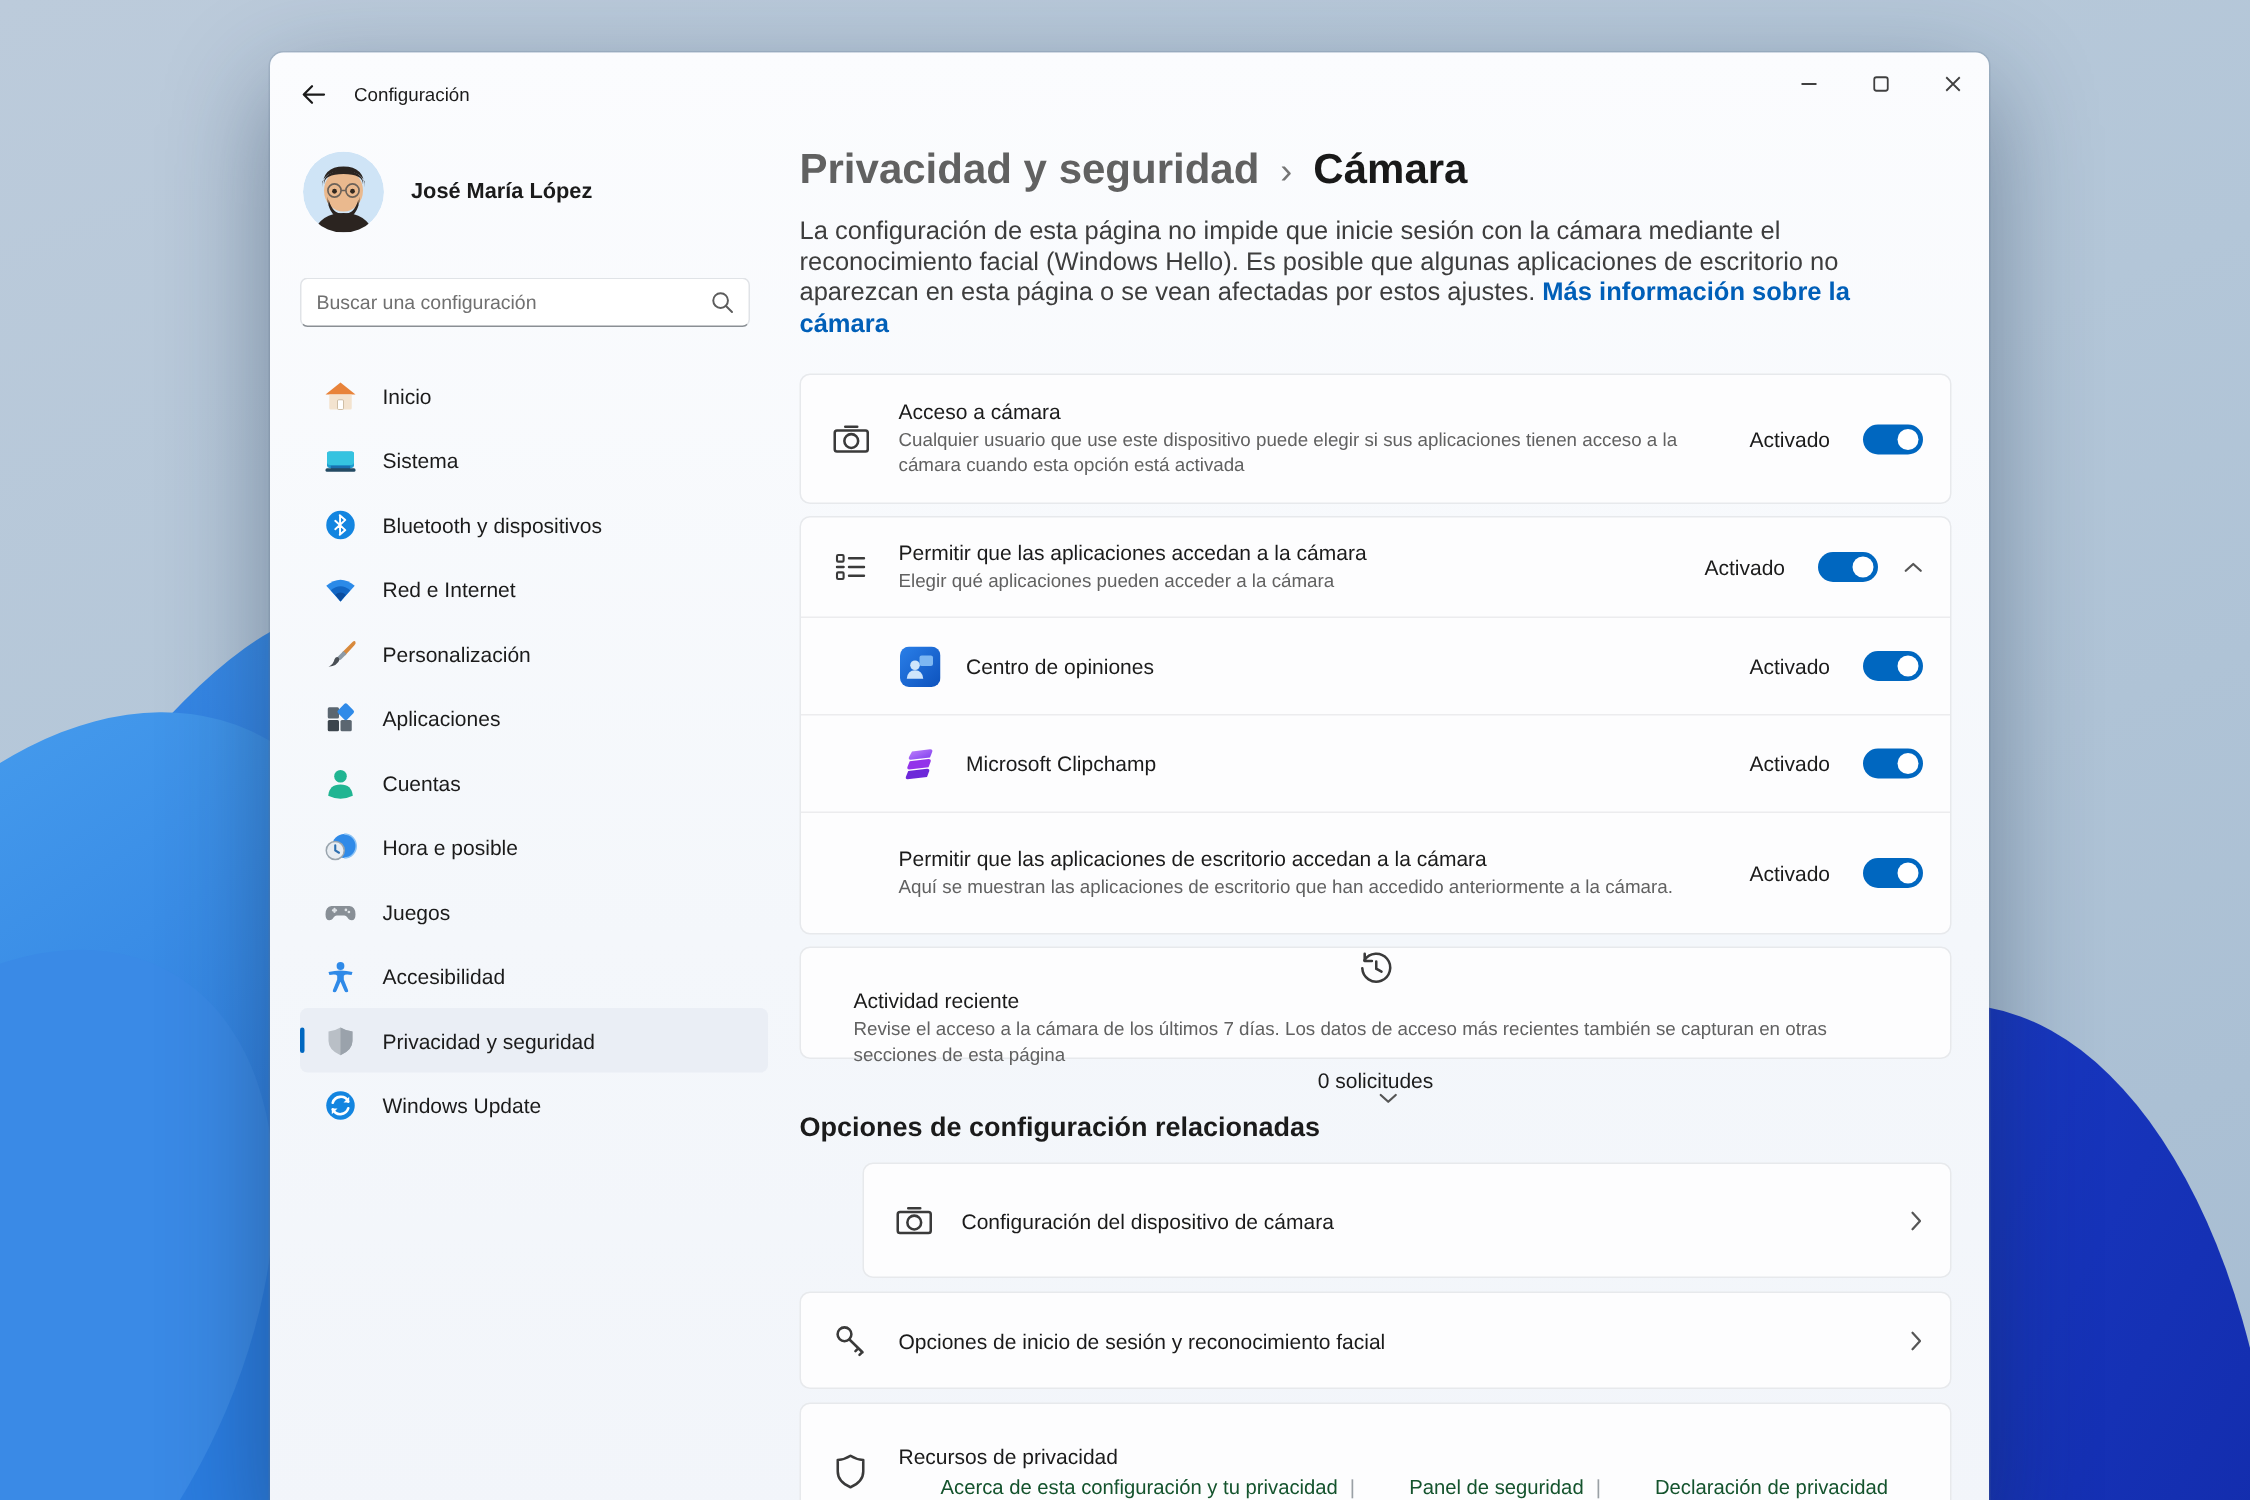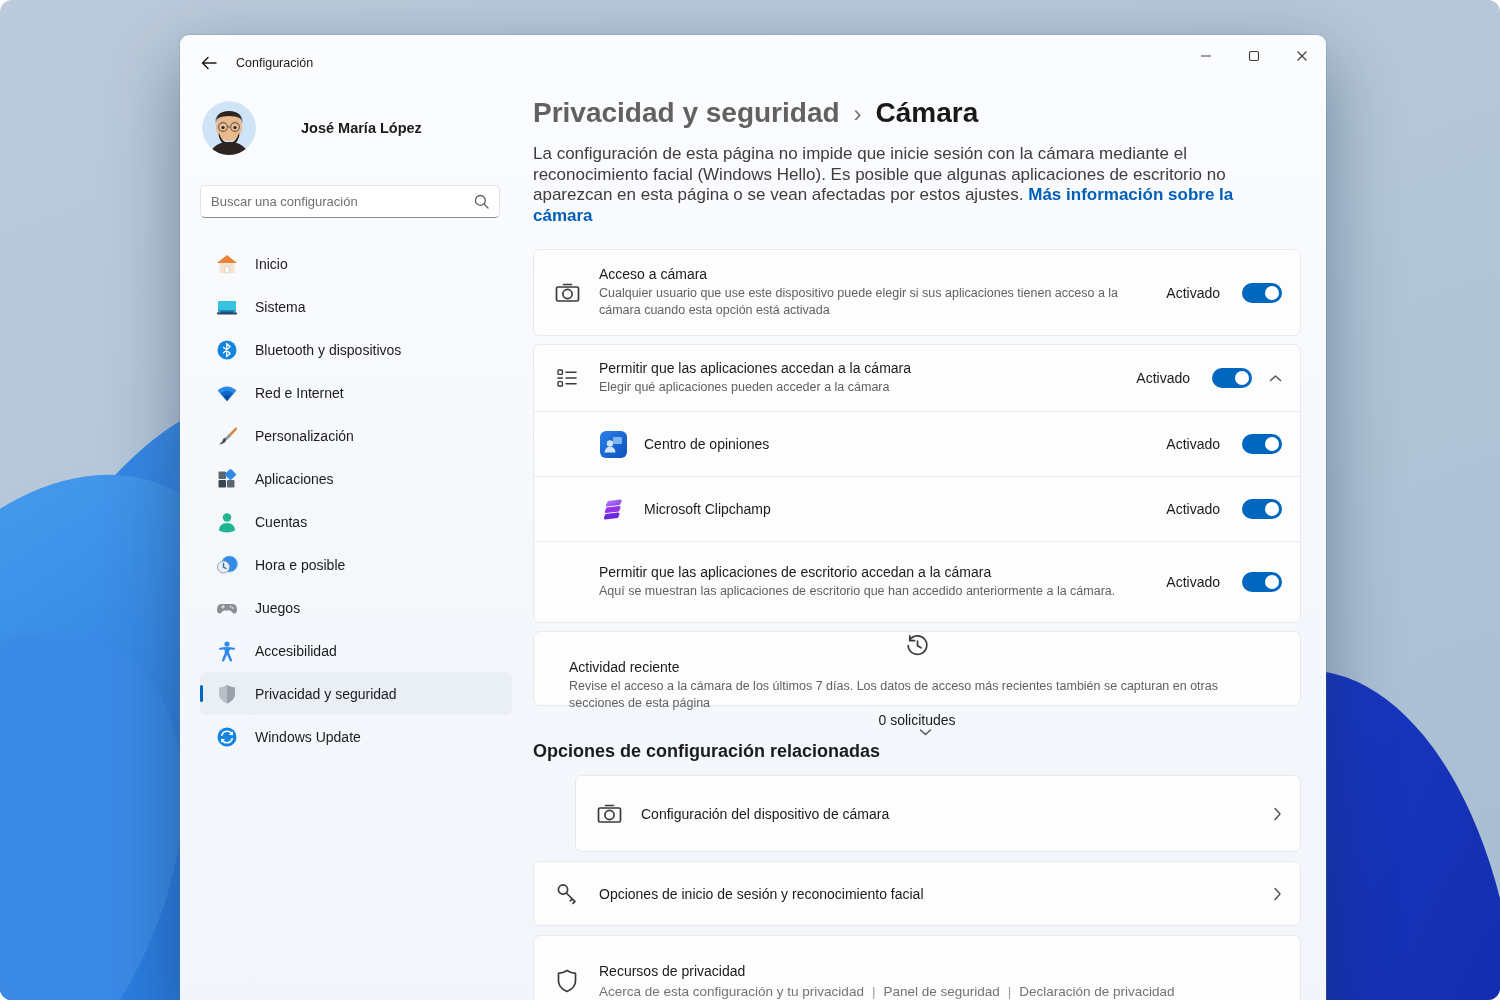--- a/index.html
+++ b/index.html
@@ -1,38 +1,38 @@
 <!DOCTYPE html>
 <html><head>
 <meta charset="utf-8">
 <style>
   * { margin:0; padding:0; box-sizing:border-box; }
   html,body { width:1500px; height:1000px; }
   body { font-family:"Liberation Sans","DejaVu Sans",sans-serif; color:#1b1b1b; }
 
   .desktop { position:relative; width:1500px; height:1000px; overflow:hidden;
-             background:linear-gradient(160deg,#bccbdb 0%,#b3c6d8 45%,#a7bdd2 100%);border-radius:12px; }
+             background:linear-gradient(160deg,#bccbdb 0%,#b3c6d8 45%,#a7bdd2 100%); }
   .wallpaper { position:absolute; inset:0; }
 
   .window { position:absolute; left:180px; top:35px; width:1146px; height:982px;
             background:linear-gradient(180deg,#fbfcfe 0%,#f4f7fb 60%,#f2f5fa 100%);
             border-radius:9px; box-shadow:0 24px 70px rgba(20,40,70,.42), 0 0 0 1px rgba(120,140,160,.25);
             overflow:hidden; }
 
   
   .titlebar { position:absolute; left:0; top:0; right:0; height:56px; display:flex; align-items:center; }
   .back-btn { width:34px; height:30px; margin-left:12px; display:flex; align-items:center; justify-content:center;
               border-radius:5px; color:#1b1b1b; }
   .tb-title { margin-left:10px; font-size:12.5px; }
   .win-controls { position:absolute; top:0; right:0; display:flex; }
   .win-btn { width:48px; height:42px; display:flex; align-items:center; justify-content:center; color:#404040; }
 
   
   .sidebar { position:absolute; left:20px; top:60px; width:312px; }
-  .profile { display:flex; align-items:center; padding:6px 0 8px 2px;gap:27px; }
+  .profile { display:flex; align-items:center; padding:6px 0 8px 2px; }
   .avatar { width:54px; height:54px; border-radius:50%; overflow:hidden; flex:none; }
   .profile-name { margin-left:18px; font-size:14.5px; font-weight:700; }
   .searchbox { margin:22px 0 0 0; width:300px; height:33px; background:#ffffff; border:1px solid #e0e3e7;
                border-bottom:1px solid #8a8f94; border-radius:5px; display:flex; align-items:center; padding:0 10px; }
   .searchbox input { flex:1; border:none; outline:none; font-size:13px; color:#3c3c3c; background:transparent;
                      font-family:"Liberation Sans","DejaVu Sans",sans-serif; }
   .searchbox input::placeholder { color:#707070; }
   .nav { margin-top:24px; }
   .nav-item { position:relative; height:43px; display:flex; align-items:center; padding-left:15px;
               border-radius:5px; }
@@ -72,21 +72,21 @@
   .card-activity { height:75px; margin-top:8px; }
   .card-activity .row { height:100%;flex-direction:column; }
   .badge { font-size:14px; color:#1b1b1b; white-space:nowrap; }
 
   .related-heading { margin-top:35px; font-size:18px; font-weight:700; color:#1b1b1b; }
   .card-rel1 { height:77px; margin-top:13px;margin-left:42px; }
   .card-rel2 { height:65px; margin-top:9px; }
   .card-rel3 { height:92px; margin-top:9px; }
   .card-rel1 .row,.card-rel2 .row,.card-rel3 .row { height:100%; }
   .links-line { margin-top:5px; font-size:13.5px; }
-  .links-line a { color:#737373; text-decoration:none; }
+  .links-line a { color:#14532d; text-decoration:none;margin-left:28px; }
   .link-sep { color:#9aa0a6; margin:0 8px; }
   .gap8 { margin-top:8px; }
 </style>
 </head>
 <body>
 
 <div class="desktop">
 
   <svg class="wallpaper" viewBox="0 0 1500 1000" width="1500" height="1000">
     <defs>

